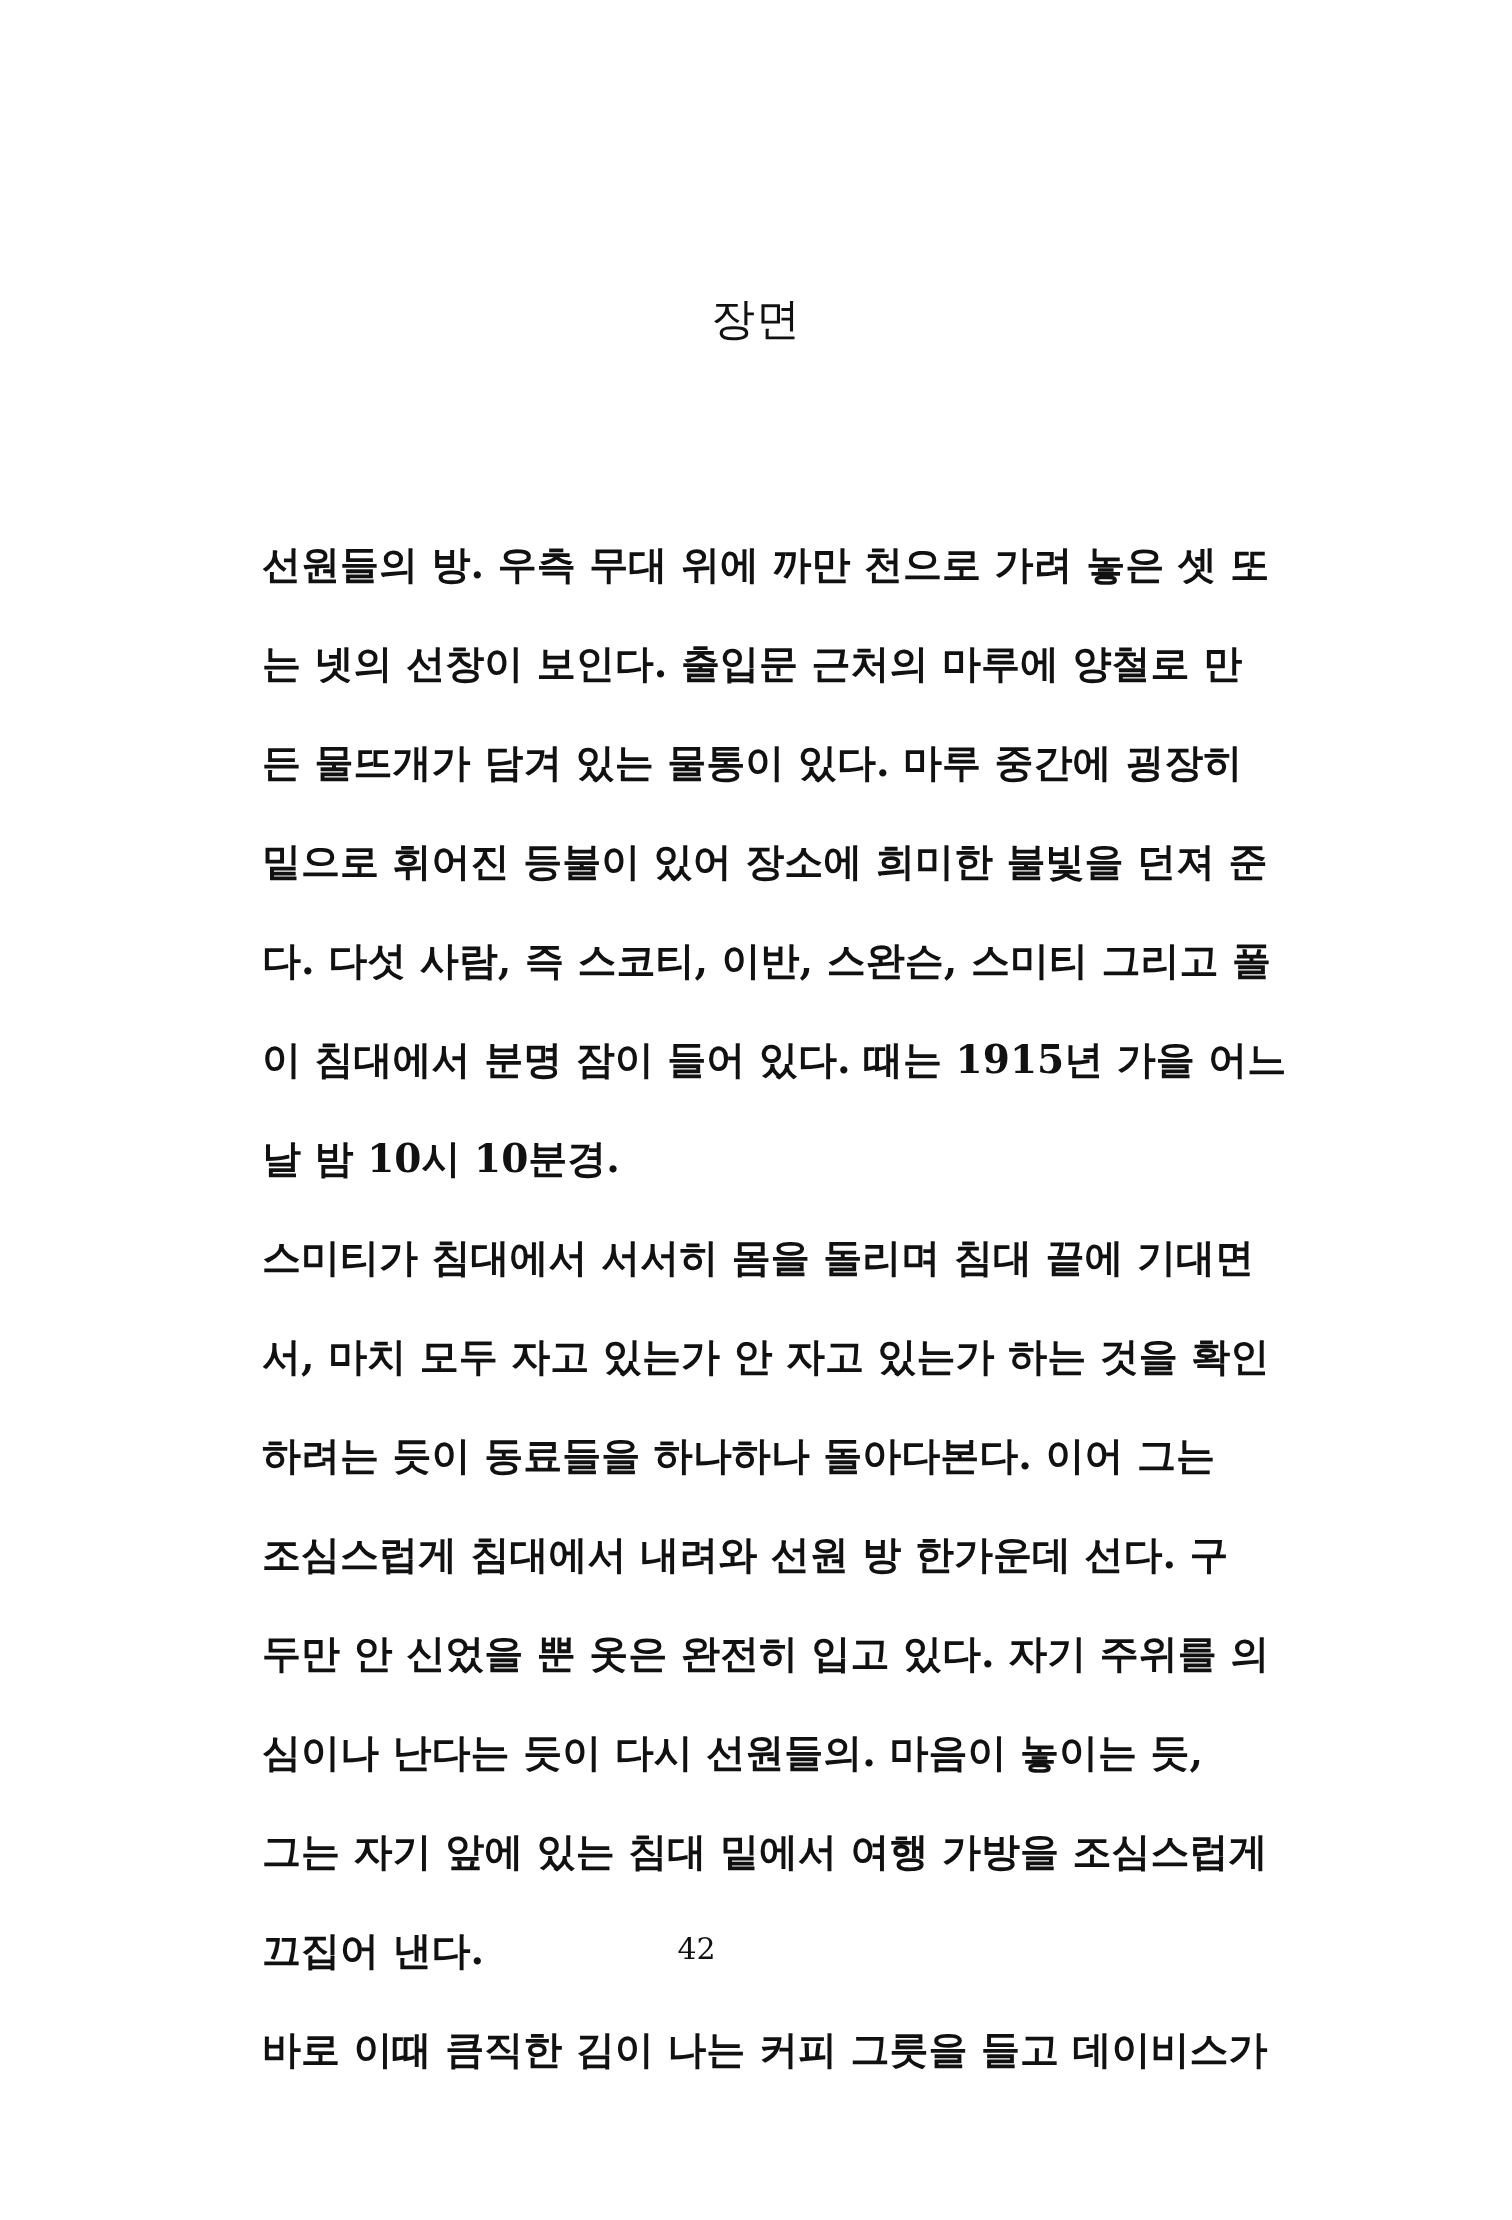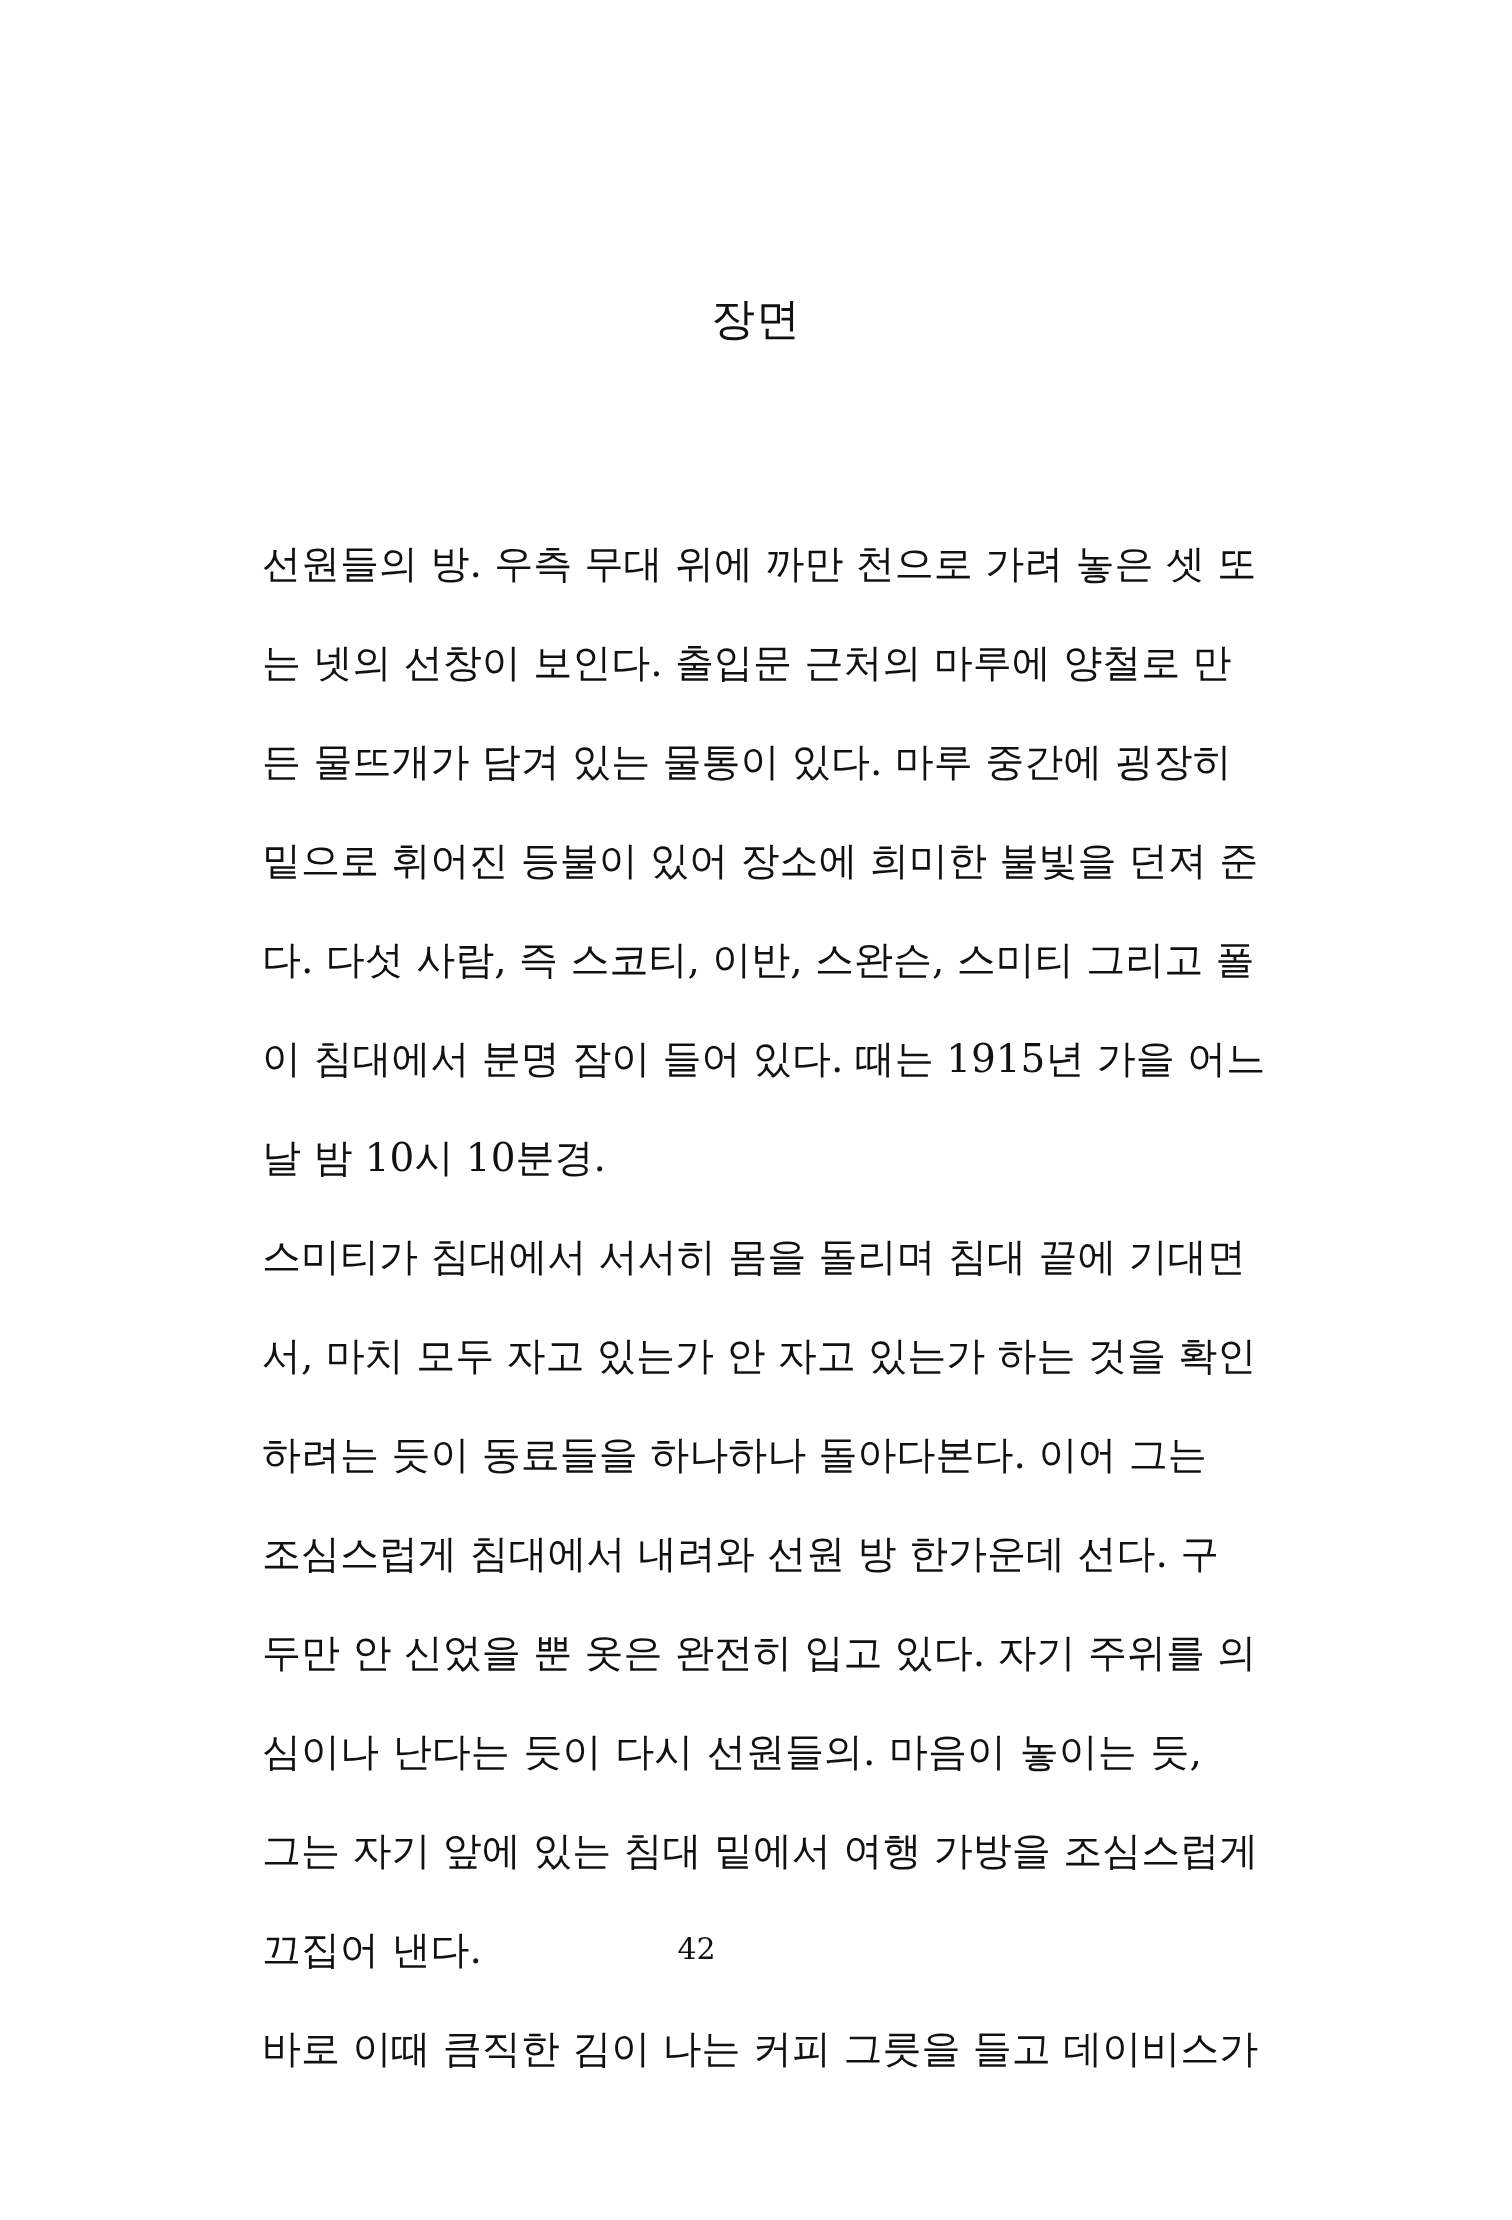--- a/index.html
+++ b/index.html
@@ -33,20 +33,21 @@
       line-height: 60px;
       font-weight: normal;
       margin: 0;
       letter-spacing: 1px;
     }
     .body-text {
       position: absolute;
       left: 262px;
       top: 488px;
       width: 940px;
+      font-weight: bold;
     }
     .line {
       display: block;
       height: 99px;
       line-height: 84px;
       font-size: 39px;
       white-space: nowrap;
       overflow: visible;
     }
     .line.justify {

